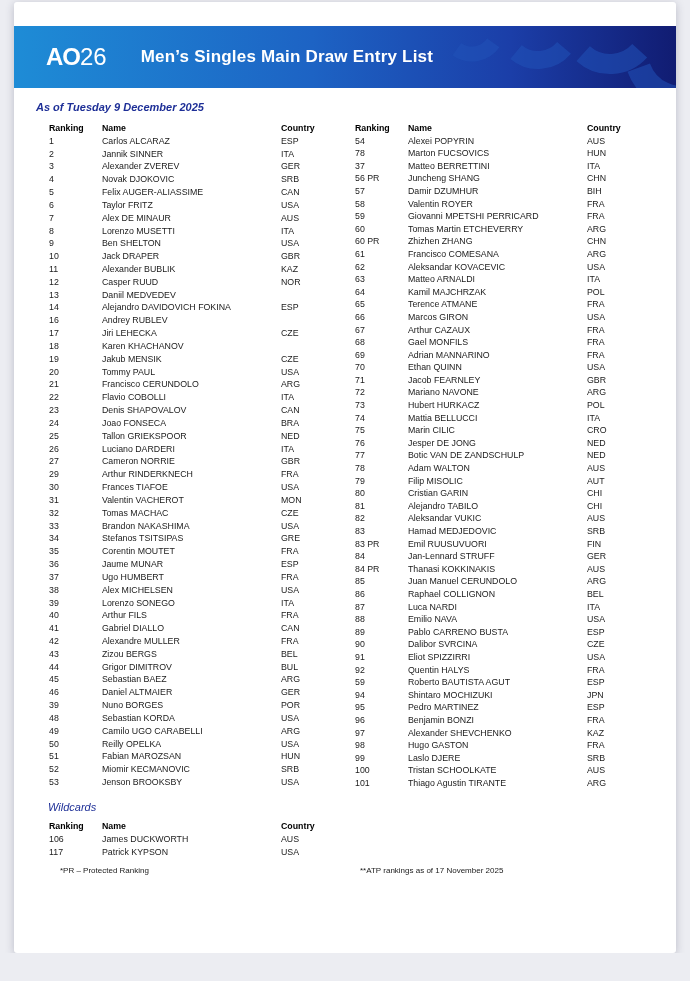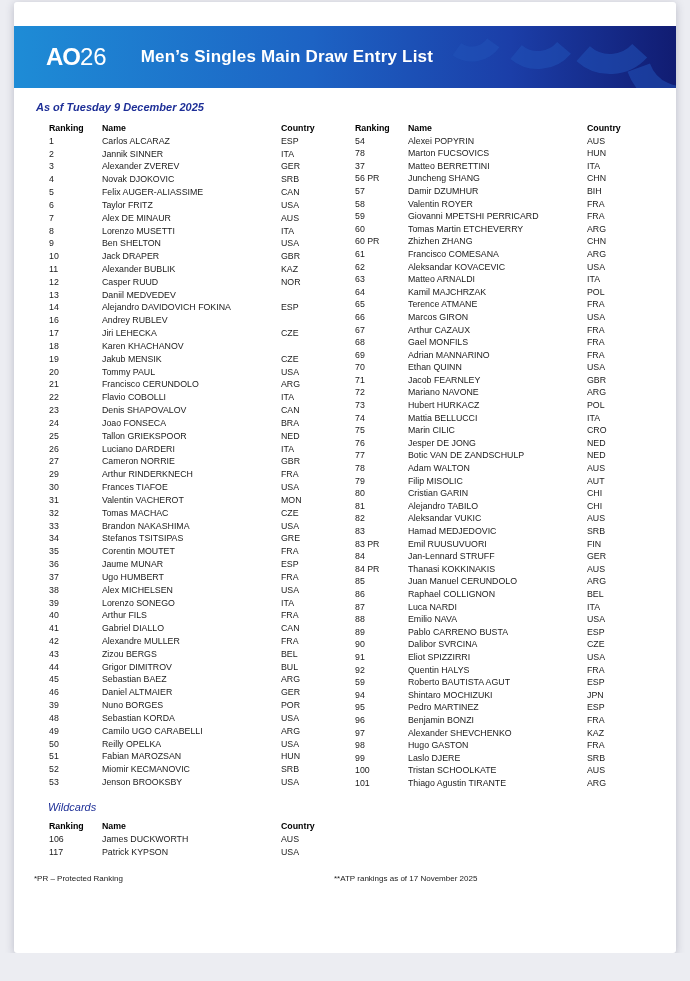--- a/index.html
+++ b/index.html
@@ -69,22 +69,22 @@
   .wild-title {
     margin: 12px 0 0 34px;
     color: #1E2F97;
     font-size: 11px;
     font-weight: 400;
     font-style: italic;
   }
   .wild-wrap { padding-left: 35px; margin-top: 7px; }
   .footnotes {
     display: flex;
-    padding-left: 20px;
-    margin-top: 16px;
+    padding-left: 46px;
+    margin-top: 8px;
   }
   .footnotes .fn1 { width: 300px; font-size: 8px; color: #1a1a1a; }
   .footnotes .fn2 { font-size: 8px; color: #1a1a1a; }
 </style>
 </head>
 <body>
 
 <div class="page">
 
   <div class="hdr">

